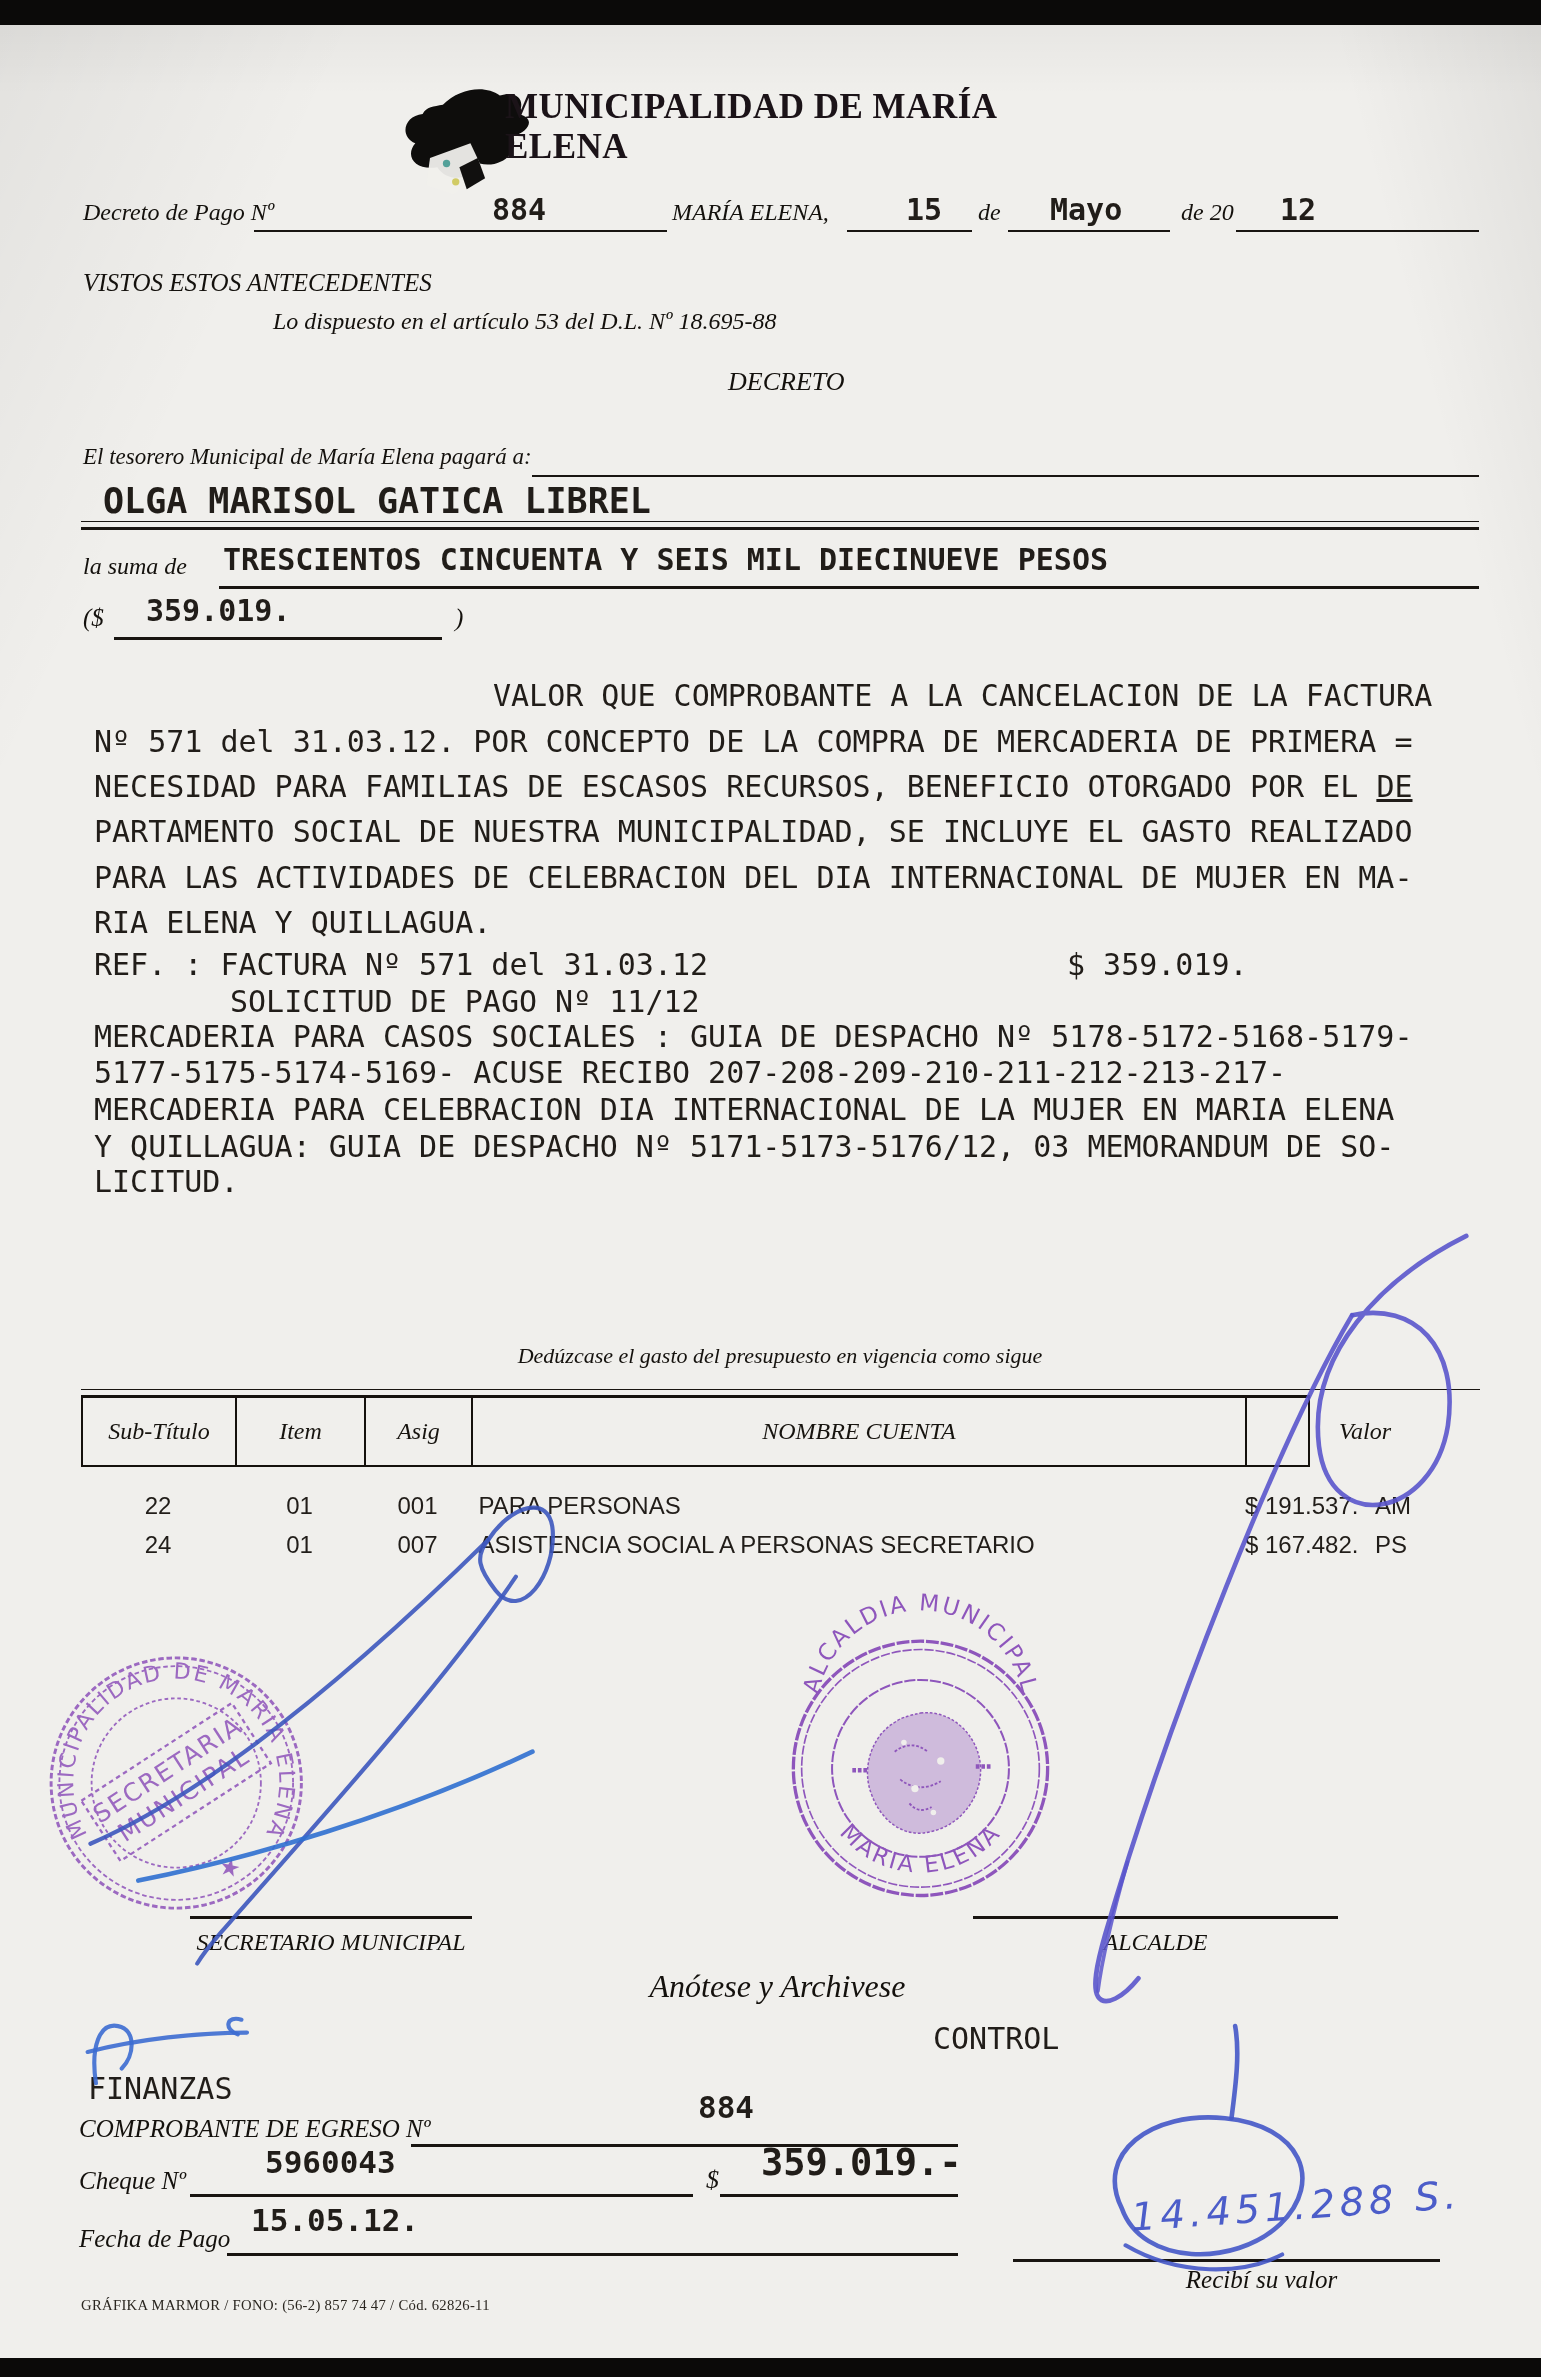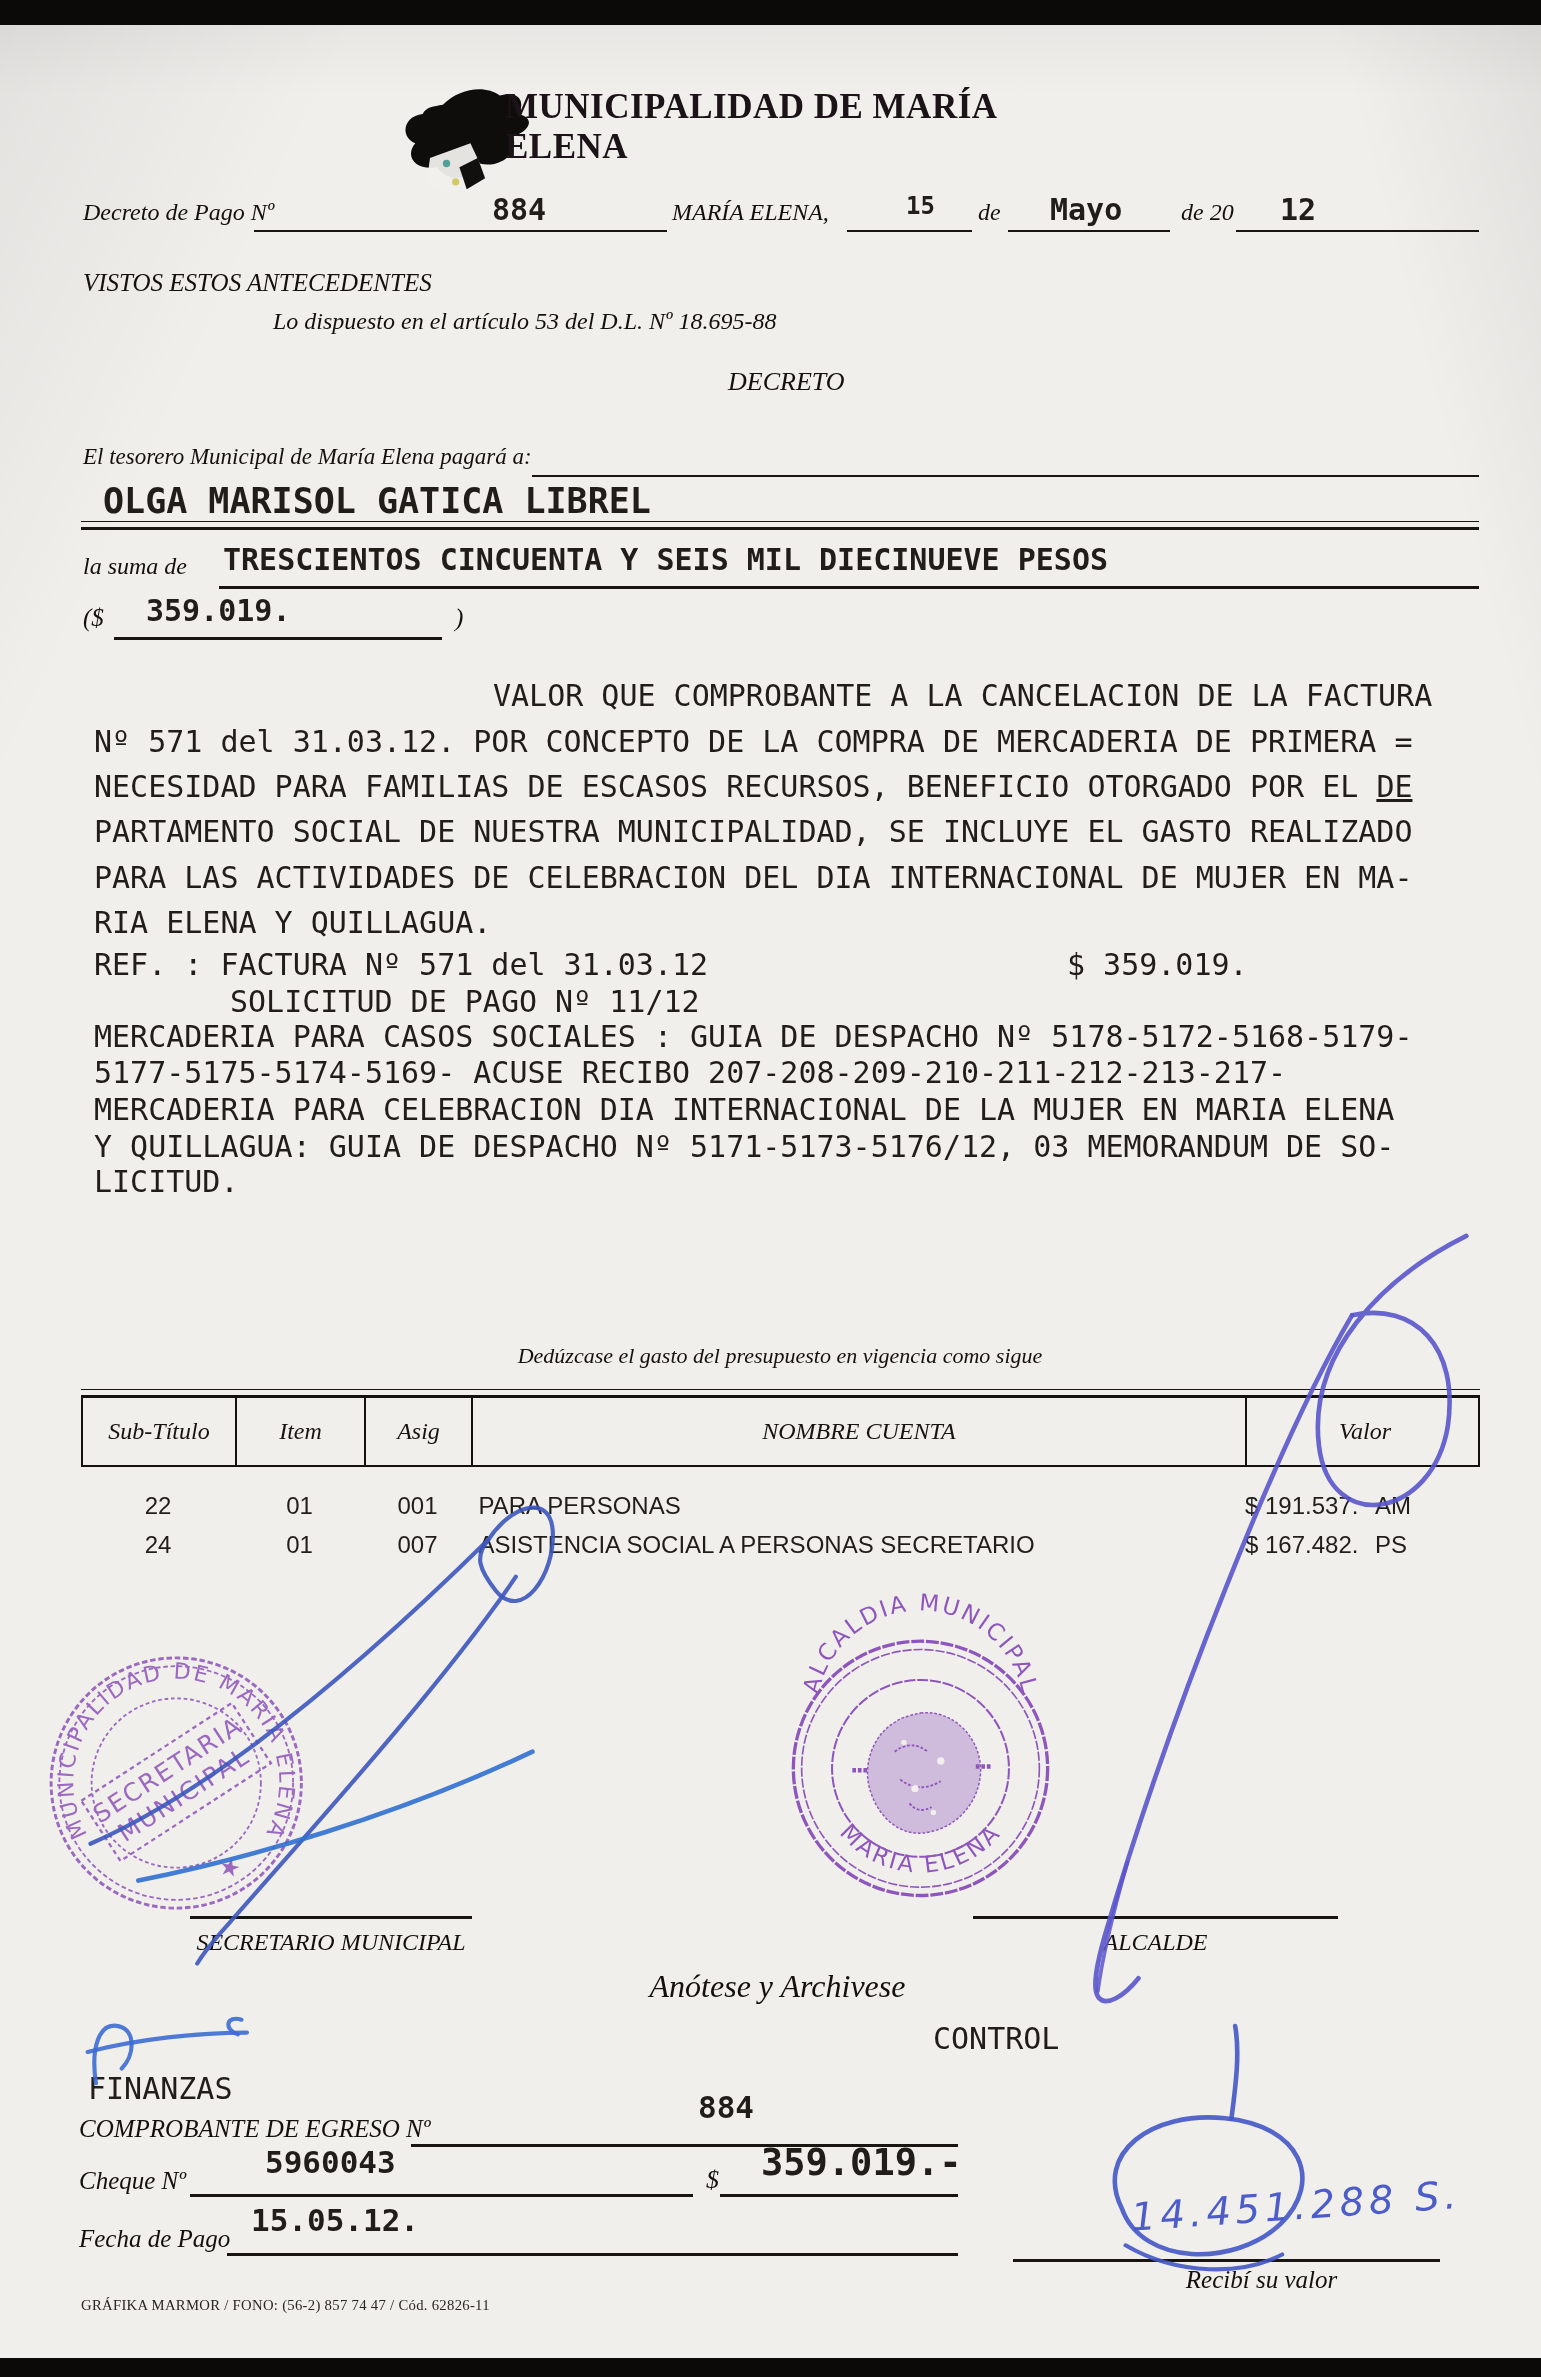--- a/index.html
+++ b/index.html
@@ -11,21 +11,21 @@
           #f0efec;
         font-family:"Liberation Serif",serif;color:#17140f;}
   .abs{position:absolute;}
   .it{font-family:"Liberation Serif",serif;font-style:italic;color:#14110d;}
   .mono{font-family:"DejaVu Sans Mono","Liberation Mono",monospace;color:#211d19;white-space:pre;}
   .typed{font-weight:bold;}
   .rule{position:absolute;background:#191511;height:2.3px;}
   .bline{position:absolute;font-family:"DejaVu Sans Mono","Liberation Mono",monospace;
          font-size:30px;color:#211d19;white-space:pre;}
   .u{text-decoration:underline;}
-  .tbl-head{position:absolute;left:81px;top:1395px;width:1399px;height:72px;
+  .tbl-head{position:absolute;left:81px;top:1395px;width:1229px;height:72px;
             box-sizing:border-box;border:2.3px solid #15110c;border-top:3.7px solid #15110c;
             display:grid;grid-template-columns:154px 129px 107px 774px 236px;}
   .tbl-head>div{border-right:2.3px solid #15110c;display:flex;align-items:center;justify-content:center;
             font-style:italic;font-size:24px;}
   .tbl-head>div:last-child{border-right:none;}
   .trow{position:absolute;left:81px;width:1461px;display:grid;
         grid-template-columns:154px 129px 107px 774px 298px;
         font-family:Liberation Sans, sans-serif;font-size:24px;color:#211d19;}
   .trow .c{text-align:center;}
   .trow .valor{display:flex;gap:16.6px;white-space:pre;}
@@ -47,21 +47,21 @@
     <circle cx="80" cy="112" r="4" fill="#c9c244" opacity="0.8"></circle>
   </svg>
 
   <div class="abs" style="left:505px;top:87px;width:590px;font-weight:bold;font-size:35px;letter-spacing:0.5px;color:#1b1318;">MUNICIPALIDAD DE MARÍA ELENA</div>
 
   <div class="abs it" style="left:83px;top:199px;font-size:24px;">Decreto de Pago Nº</div>
   <div class="rule" style="left:254px;top:230px;width:413px;"></div>
   <div class="abs mono typed" style="left:492px;top:192px;font-size:30px;">884</div>
   <div class="abs it" style="left:672px;top:199px;font-size:24px;">MARÍA ELENA,</div>
   <div class="rule" style="left:847px;top:230px;width:125px;"></div>
-  <div class="abs mono typed" style="left:906px;top:192px;font-size:24px;text-align:center;">15</div>
+  <div class="abs mono typed" style="left:906px;top:192px;font-size:30px;text-align:center;">15</div>
   <div class="abs it" style="left:978px;top:199px;font-size:24px;">de</div>
   <div class="rule" style="left:1008px;top:230px;width:162px;"></div>
   <div class="abs mono typed" style="left:1050px;top:192px;font-size:30px;">Mayo</div>
   <div class="abs it" style="left:1181px;top:199px;font-size:24px;">de 20</div>
   <div class="rule" style="left:1236px;top:230px;width:243px;"></div>
   <div class="abs mono typed" style="left:1280px;top:192px;font-size:30px;">12</div>
 
   <div class="abs it" style="left:83px;top:269px;font-size:25px;">VISTOS ESTOS ANTECEDENTES</div>
   <div class="abs it" style="left:273px;top:308px;font-size:24px;">Lo dispuesto en el artículo 53 del D.L. Nº 18.695-88</div>
   <div class="abs it" style="left:728px;top:367px;font-size:26px;">DECRETO</div>

